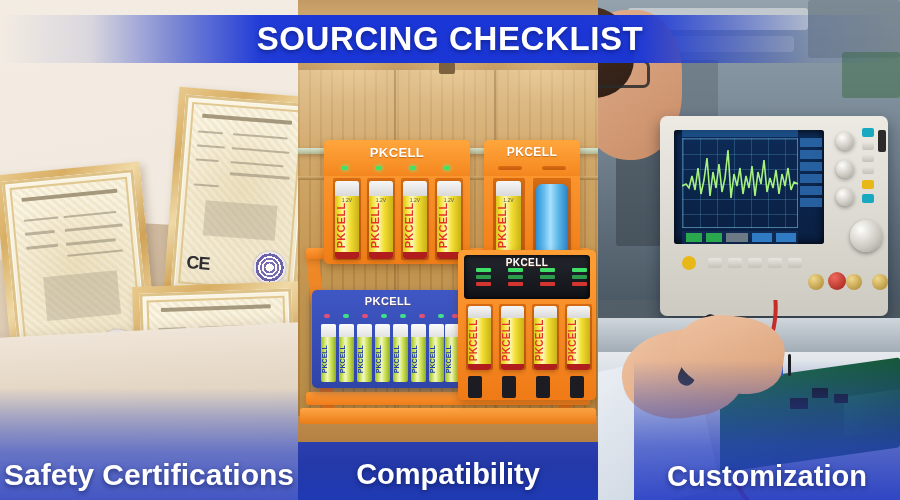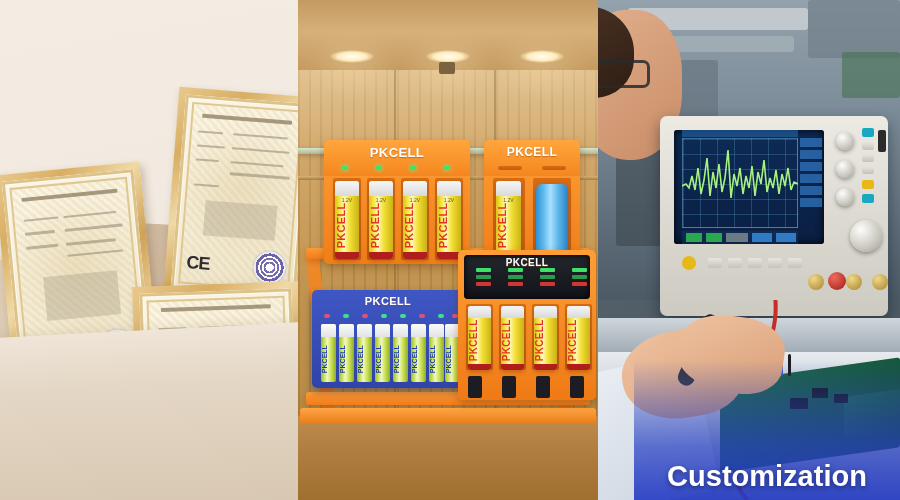--- a/index.html
+++ b/index.html
@@ -268,20 +268,23 @@
         <div class="c-line" style="left:38%;width:44%;top:28%"></div>
         <div class="c-line" style="left:38%;width:40%;top:34%"></div>
         <div class="c-blk" style="left:20%;width:60%;top:42%;height:16%"></div>
         <span class="ce" style="left:11%;bottom:22%;font-size:20px">CE</span>
         <span class="seal" style="right:12%;bottom:16%;width:38px;height:38px"></span>
       </div>
     </div>
 
     <div class="boxfront"></div>
 
+    <div class="cap-ov cap-ov1">
+      <div class="cap-txt cap1">Safety Certifications</div>
+    </div>
   </div>
 
   <div class="panel p2">
     <div class="cab">
       <div class="cab-back"></div>
       <div class="cab-panel-line" style="left:96px"></div>
       <div class="cab-panel-line" style="left:196px"></div>
       <div class="cab-ceiling"></div>
       <div class="dl dl1"></div>
       <div class="dl dl2"></div>
@@ -444,20 +447,23 @@
           <div class="cap"></div>
           <div class="lbl" style="font-size:10px">PKCELL</div>
           <div class="neg"></div>
         </div>
       <div class="slot" style="left:10px;top:126px;width:14px;height:22px;background:#1c1c22"></div>
       <div class="slot" style="left:44px;top:126px;width:14px;height:22px;background:#1c1c22"></div>
       <div class="slot" style="left:78px;top:126px;width:14px;height:22px;background:#1c1c22"></div>
       <div class="slot" style="left:112px;top:126px;width:14px;height:22px;background:#1c1c22"></div>
     </div>
 
+    <div class="cap-ov cap-ov2">
+      <div class="cap-txt cap2">Compatibility</div>
+    </div>
   </div>
 
   <div class="panel p3">
     <div class="lab">
       <div class="lab-bg"></div>
       <div class="rack" style="left:30px;top:8px;width:180px;height:22px;background:#cdd3d7;opacity:.8"></div>
       <div class="rack" style="left:36px;top:36px;width:160px;height:16px;background:#aab3ba;opacity:.7"></div>
       <div class="rack" style="left:0px;top:60px;width:120px;height:70px;background:#5f6d78;opacity:.55"></div>
       <div class="rack" style="left:18px;top:150px;width:64px;height:96px;background:#3c464f;opacity:.6"></div>
       <div class="rack" style="left:210px;top:0px;width:92px;height:58px;background:#6c7a84;opacity:.6"></div>
@@ -539,14 +545,17 @@
     <div class="probe"></div>
     <div class="hand hand2"></div>
 
     <div class="cap-ov cap-ov3">
       <div class="cap-txt cap3">
         <div>Customization</div>
       </div>
     </div>
   </div>
 
+  <div class="banner">
+    <span class="banner-txt">SOURCING CHECKLIST</span>
+  </div>
 
 </div>
 
 </body></html>

